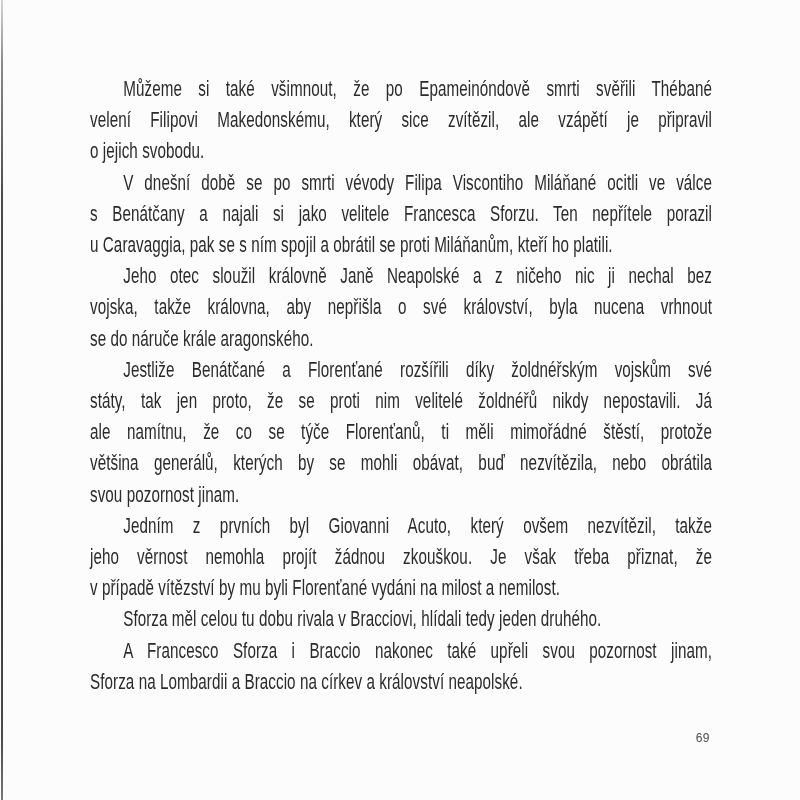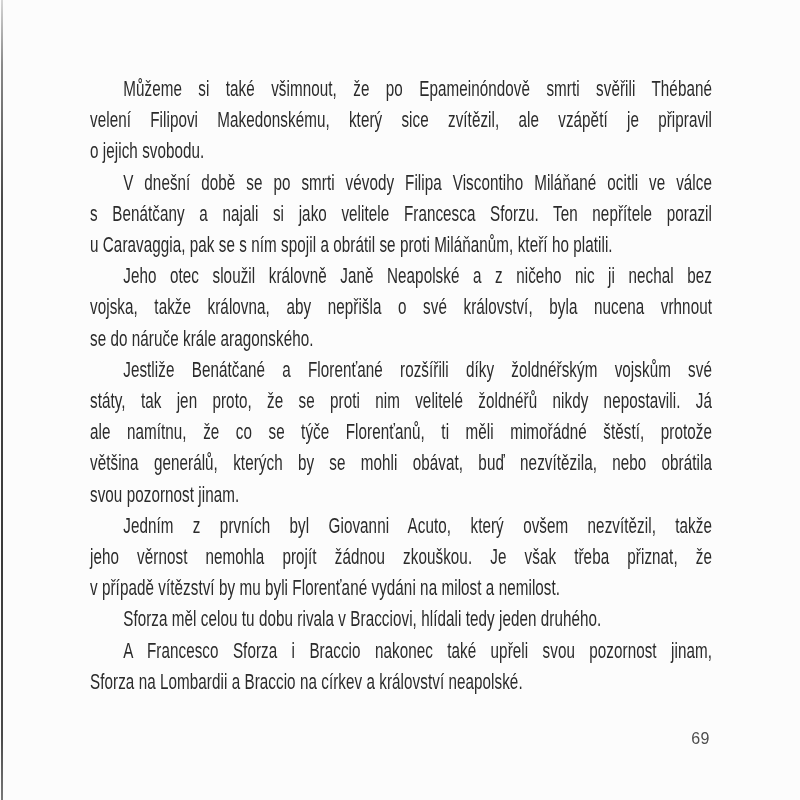--- a/index.html
+++ b/index.html
@@ -44,21 +44,21 @@
   }
   .line.indent {
     text-indent: 47px;
   }
   .folio {
     position: absolute;
     left: 90px;
     top: 730px;
     width: 620px;
     text-align: right;
-    font-size: 16px;
+    font-size: 12px;
     line-height: 17px;
     color: #4d4d4d;
     letter-spacing: 0.5px;
   }
 </style>
 </head>
 <body>
 
 <div class="scan-edge"></div>
 

